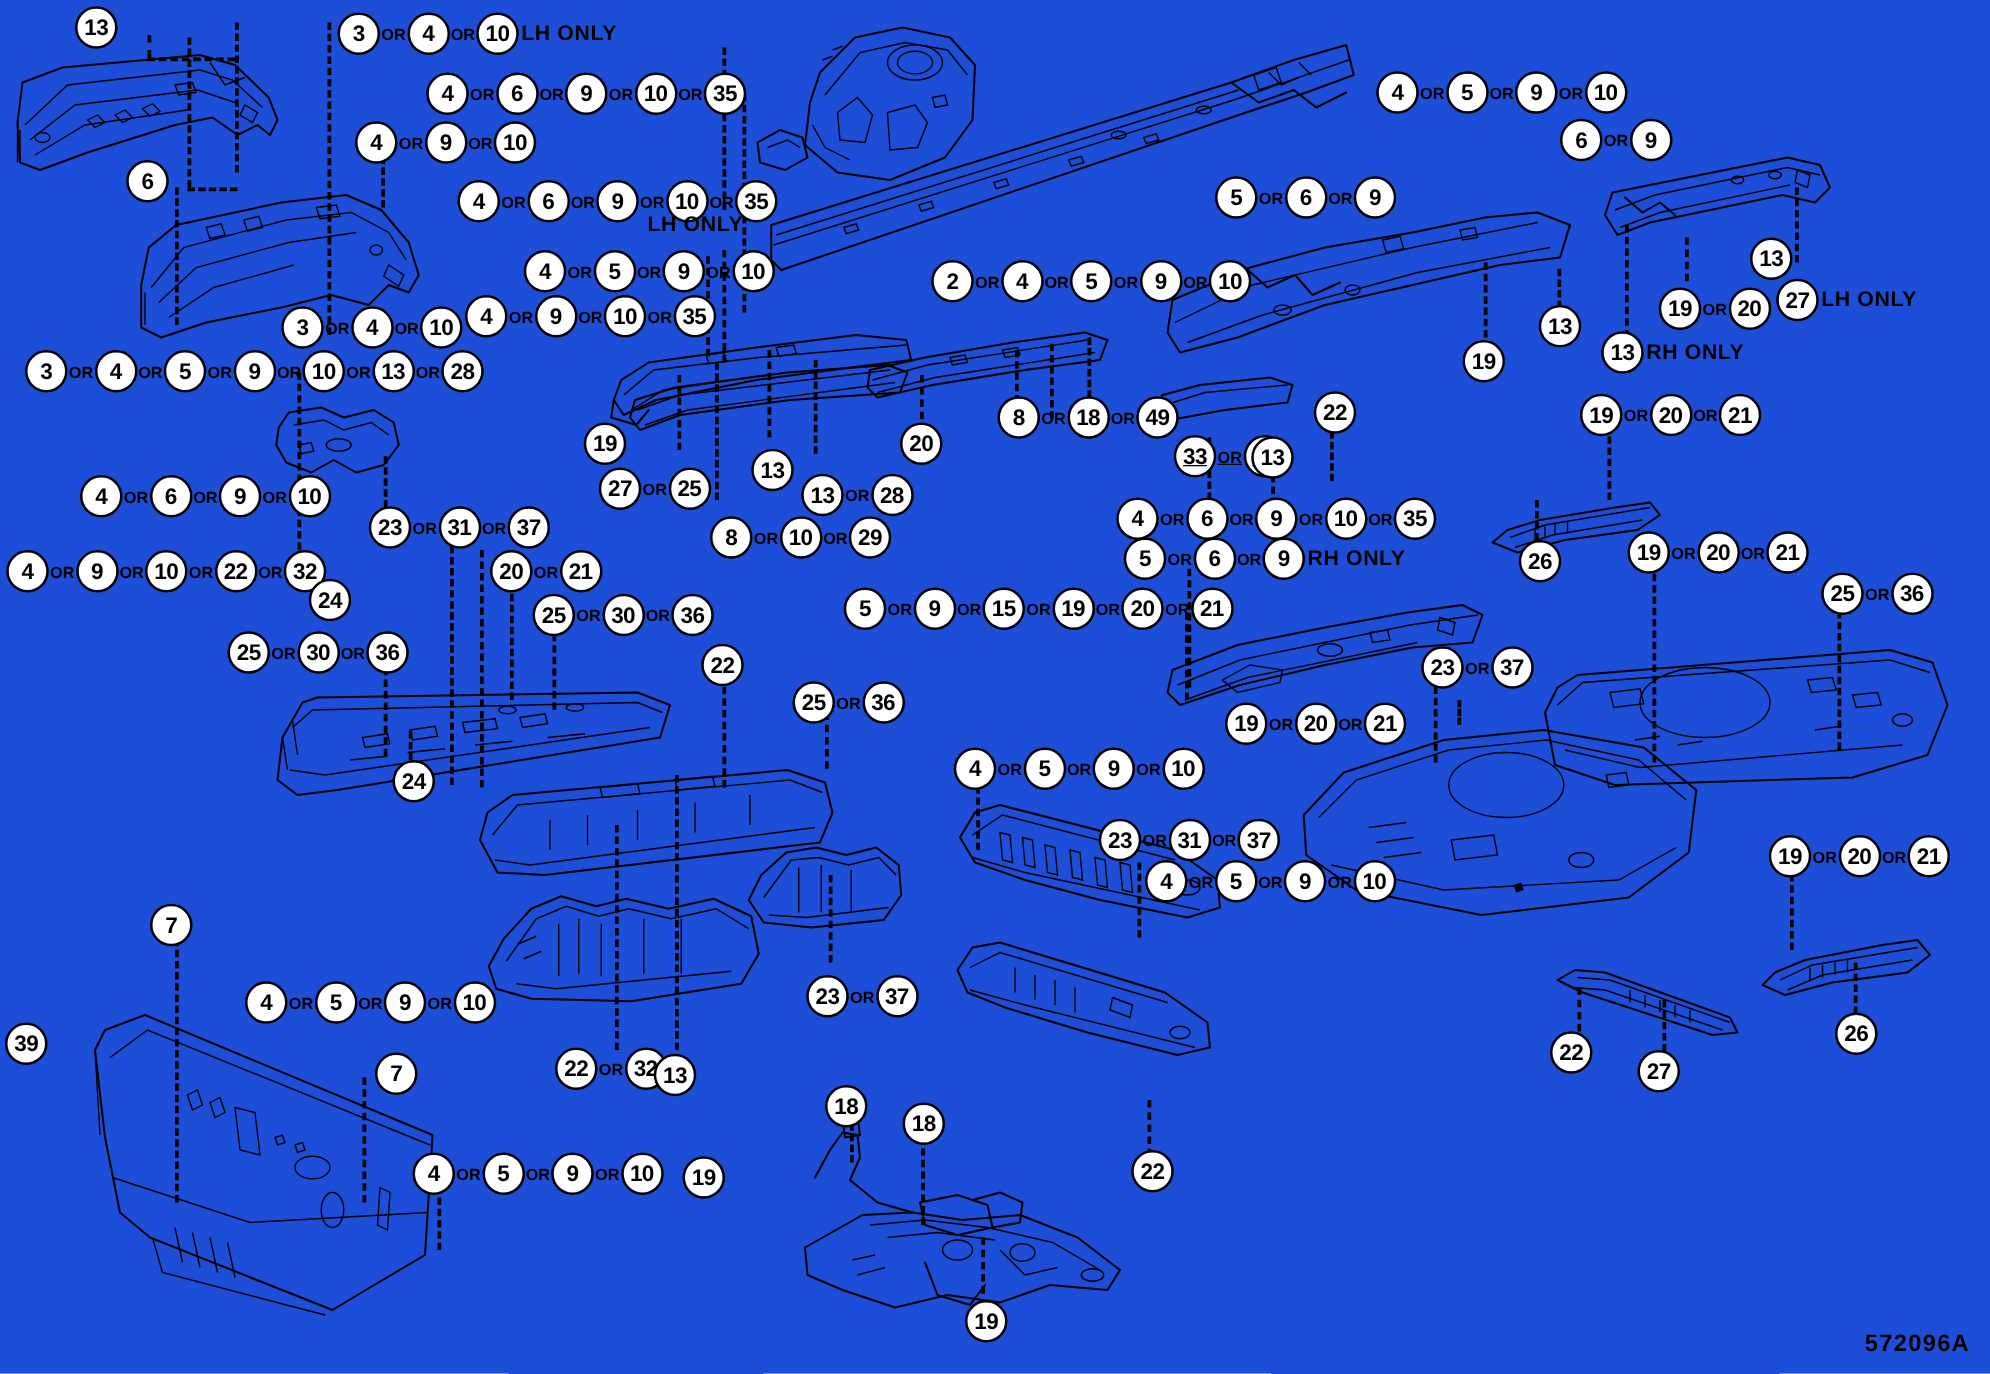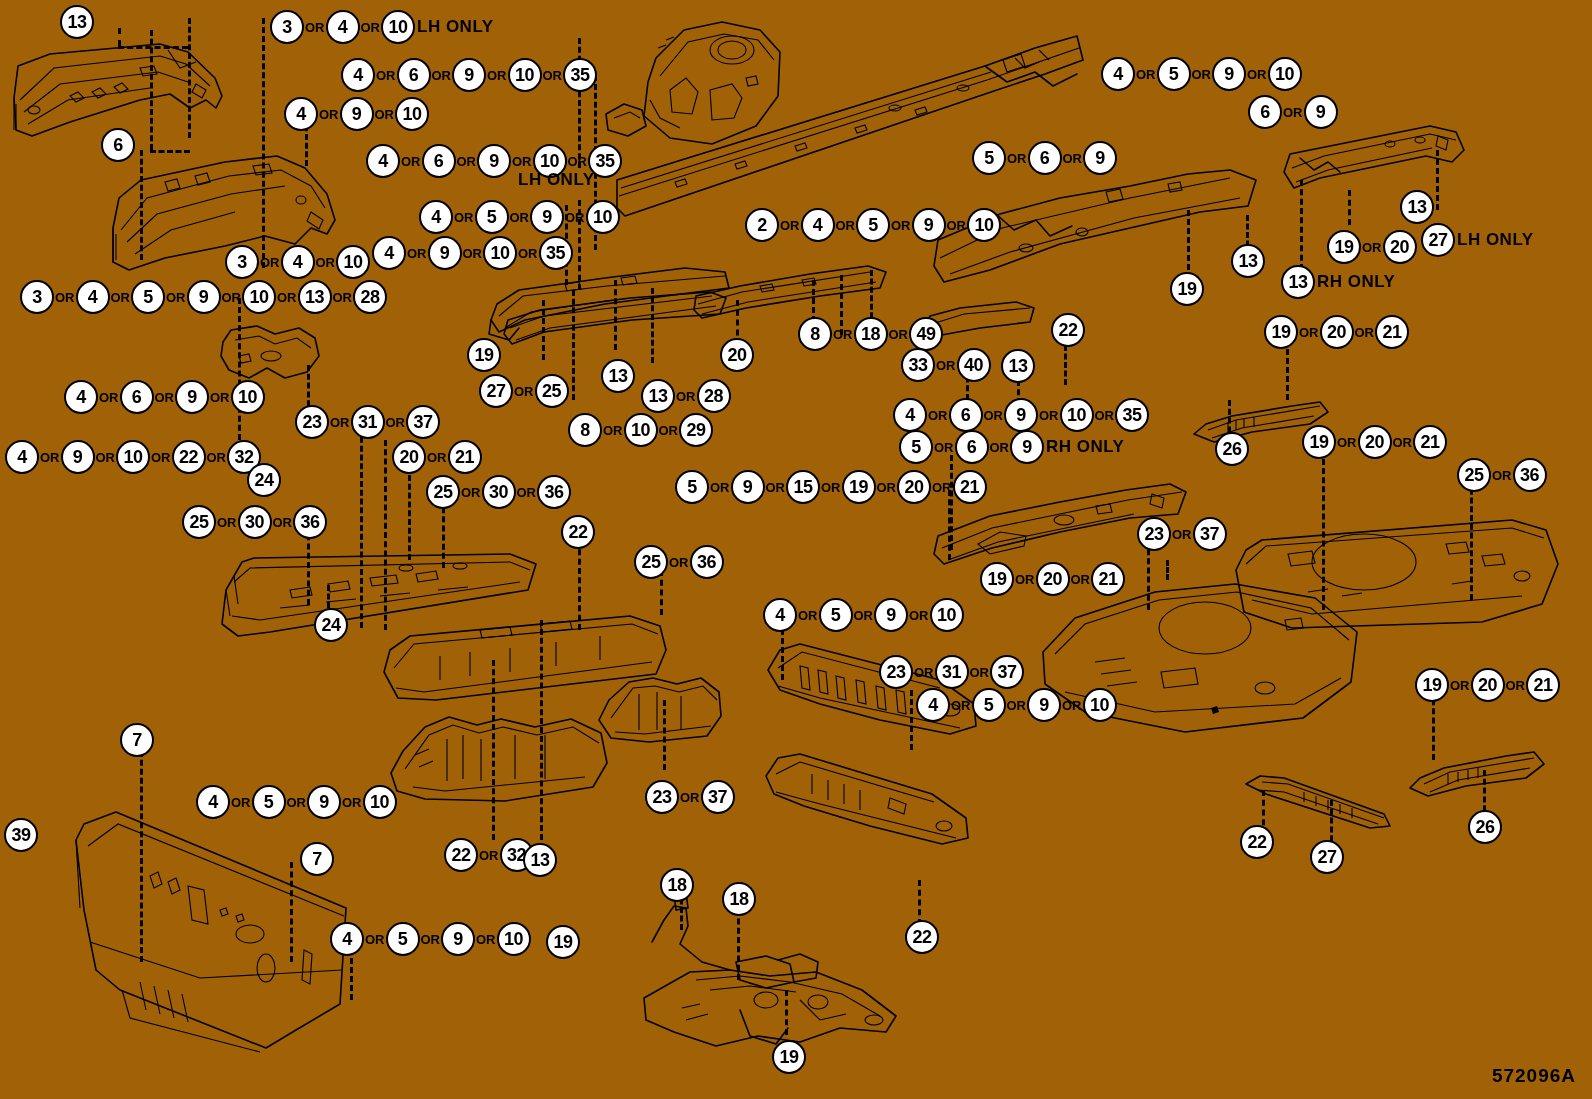--- a/index.html
+++ b/index.html
@@ -1,18 +1,18 @@
 <!DOCTYPE html>
 <html><head>
 <meta charset="utf-8">
 <title>Parts Diagram 572096A</title>
 <style>
   html,body{margin:0;padding:0;background:#fff;}
   body{font-family:"Liberation Sans", sans-serif;}
-  #sheet{position:relative;width:1592px;height:1099px;background:#a16207;overflow:hidden;}
+  #sheet{position:relative;width:1592px;height:1099px;background:#1d4ed8;overflow:hidden;}
 
   
   .callout{position:absolute;display:flex;align-items:center;white-space:nowrap;
            font-family:"Liberation Sans",sans-serif;}
   .bub{display:inline-flex;align-items:center;justify-content:center;
        width:30px;height:30px;border:2.5px solid #000;border-radius:50%;
        font-size:18px;font-weight:bold;line-height:1;color:#000;background:#fff;
        letter-spacing:-0.5px;}
   .orx{font-size:13px;font-weight:bold;padding:0 1px;color:#000;}
   .sidetext{font-size:17px;font-weight:bold;letter-spacing:0.5px;padding-left:2px;}
@@ -537,21 +537,21 @@
     <div class="callout" style="left: 798px; top: 317px;">
       <span class="bub">8</span>
       <span class="orx">OR</span>
       <span class="bub">18</span>
       <span class="orx">OR</span>
       <span class="bub">49</span>
     </div>
     <div class="callout" style="left: 720px; top: 338px;">
       <span class="bub">20</span>
     </div>
-    <div class="callout" style="left: 901px; top: 348px;">
+    <div class="callout" style="left: 939px; top: 348px; text-decoration: underline;">
       <span class="bub">33</span>
       <span class="orx">OR</span>
       <span class="bub">40</span>
     </div>
     <div class="callout" style="left: 1001px; top: 349px;">
       <span class="bub">13</span>
     </div>
     <div class="callout" style="left: 467px; top: 338px;">
       <span class="bub">19</span>
     </div>

